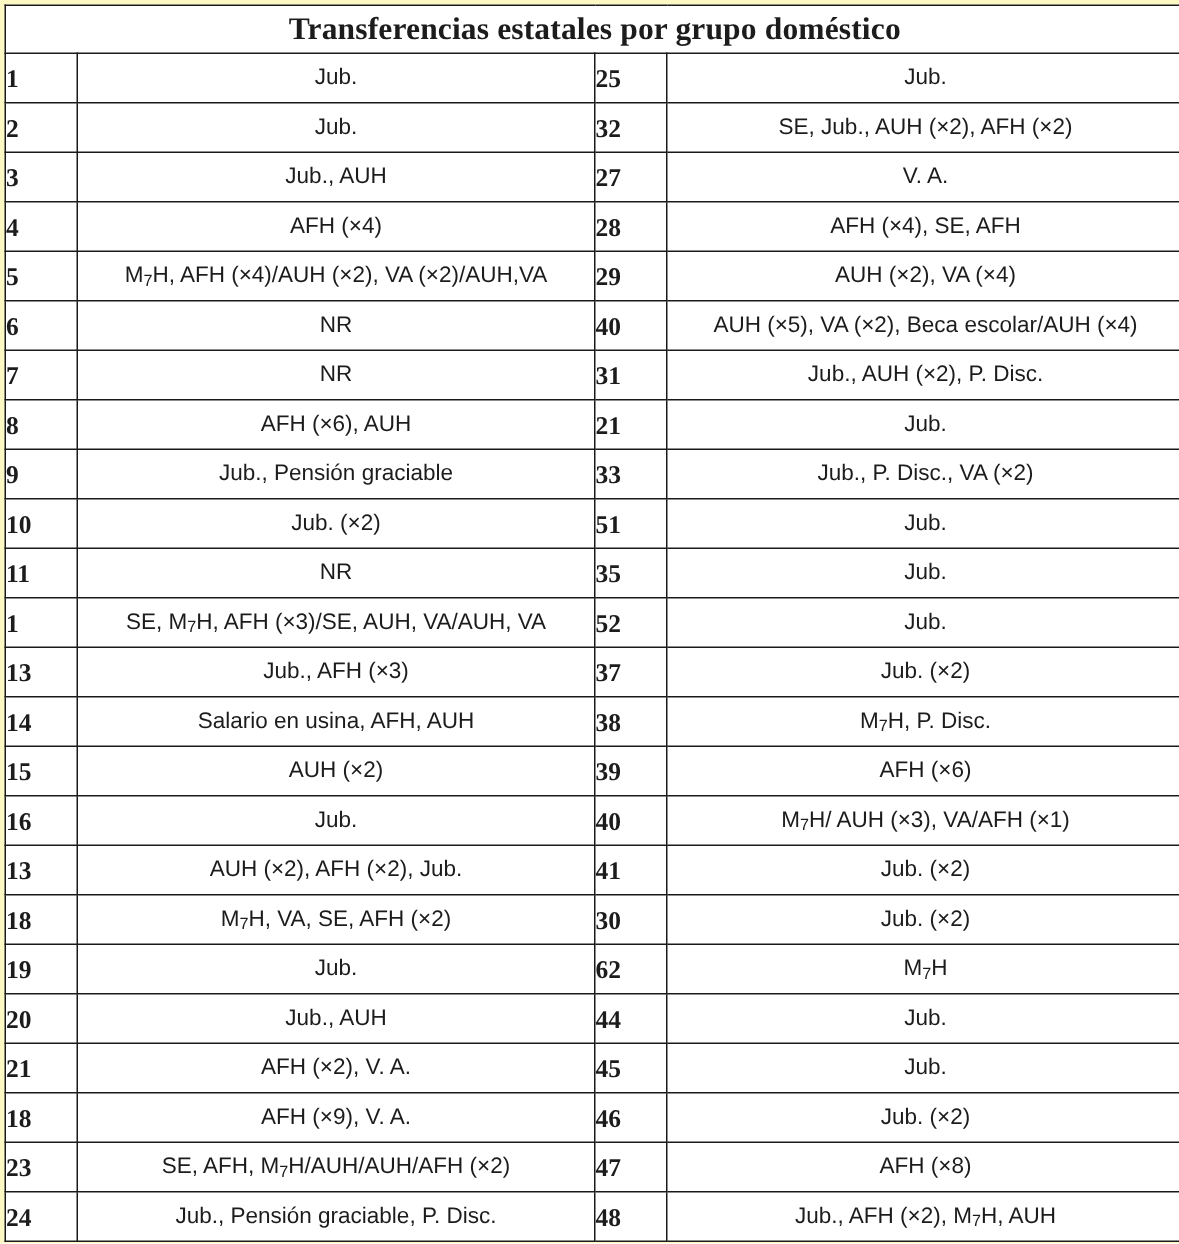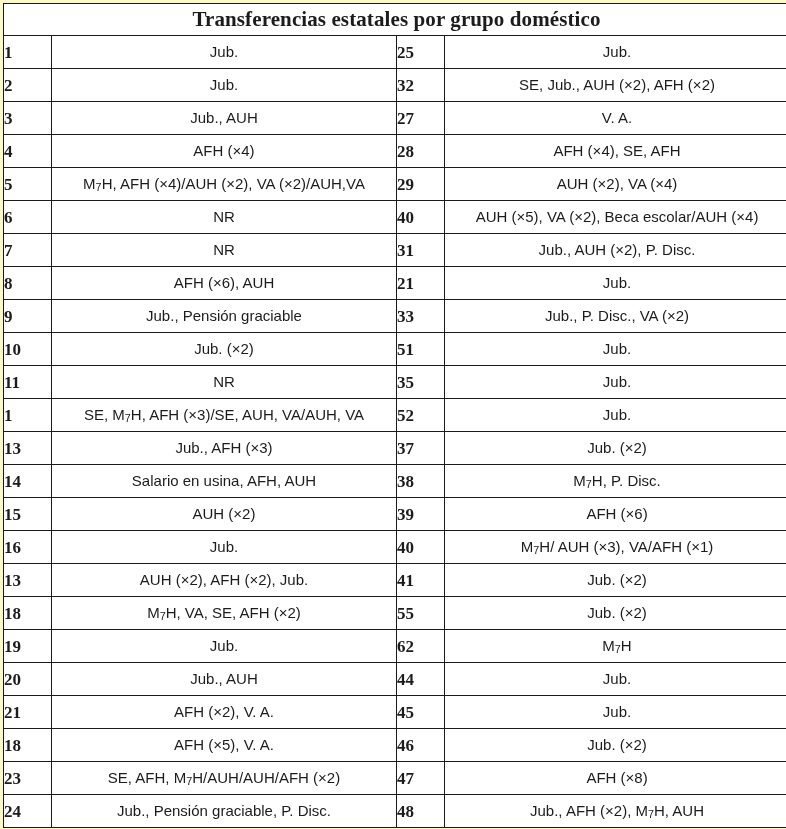--- a/index.html
+++ b/index.html
@@ -199,21 +199,21 @@
         </tr>
         <tr class="data-row">
           <td class="idx">13</td>
           <td class="val">AUH (×2), AFH (×2), Jub.</td>
           <td class="idx">41</td>
           <td class="val">Jub. (×2)</td>
         </tr>
         <tr class="data-row">
           <td class="idx">18</td>
           <td class="val">M<sub>7</sub>H, VA, SE, AFH (×2)</td>
-          <td class="idx">55</td>
+          <td class="idx">30</td>
           <td class="val">Jub. (×2)</td>
         </tr>
         <tr class="data-row">
           <td class="idx">19</td>
           <td class="val">Jub.</td>
           <td class="idx">62</td>
           <td class="val">M<sub>7</sub>H</td>
         </tr>
         <tr class="data-row">
           <td class="idx">20</td>
@@ -222,21 +222,21 @@
           <td class="val">Jub.</td>
         </tr>
         <tr class="data-row">
           <td class="idx">21</td>
           <td class="val">AFH (×2), V. A.</td>
           <td class="idx">45</td>
           <td class="val">Jub.</td>
         </tr>
         <tr class="data-row">
           <td class="idx">18</td>
-          <td class="val">AFH (×5), V. A.</td>
+          <td class="val">AFH (×9), V. A.</td>
           <td class="idx">46</td>
           <td class="val">Jub. (×2)</td>
         </tr>
         <tr class="data-row">
           <td class="idx">23</td>
           <td class="val">SE, AFH, M<sub>7</sub>H/AUH/AUH/AFH (×2)</td>
           <td class="idx">47</td>
           <td class="val">AFH (×8)</td>
         </tr>
         <tr class="data-row">

